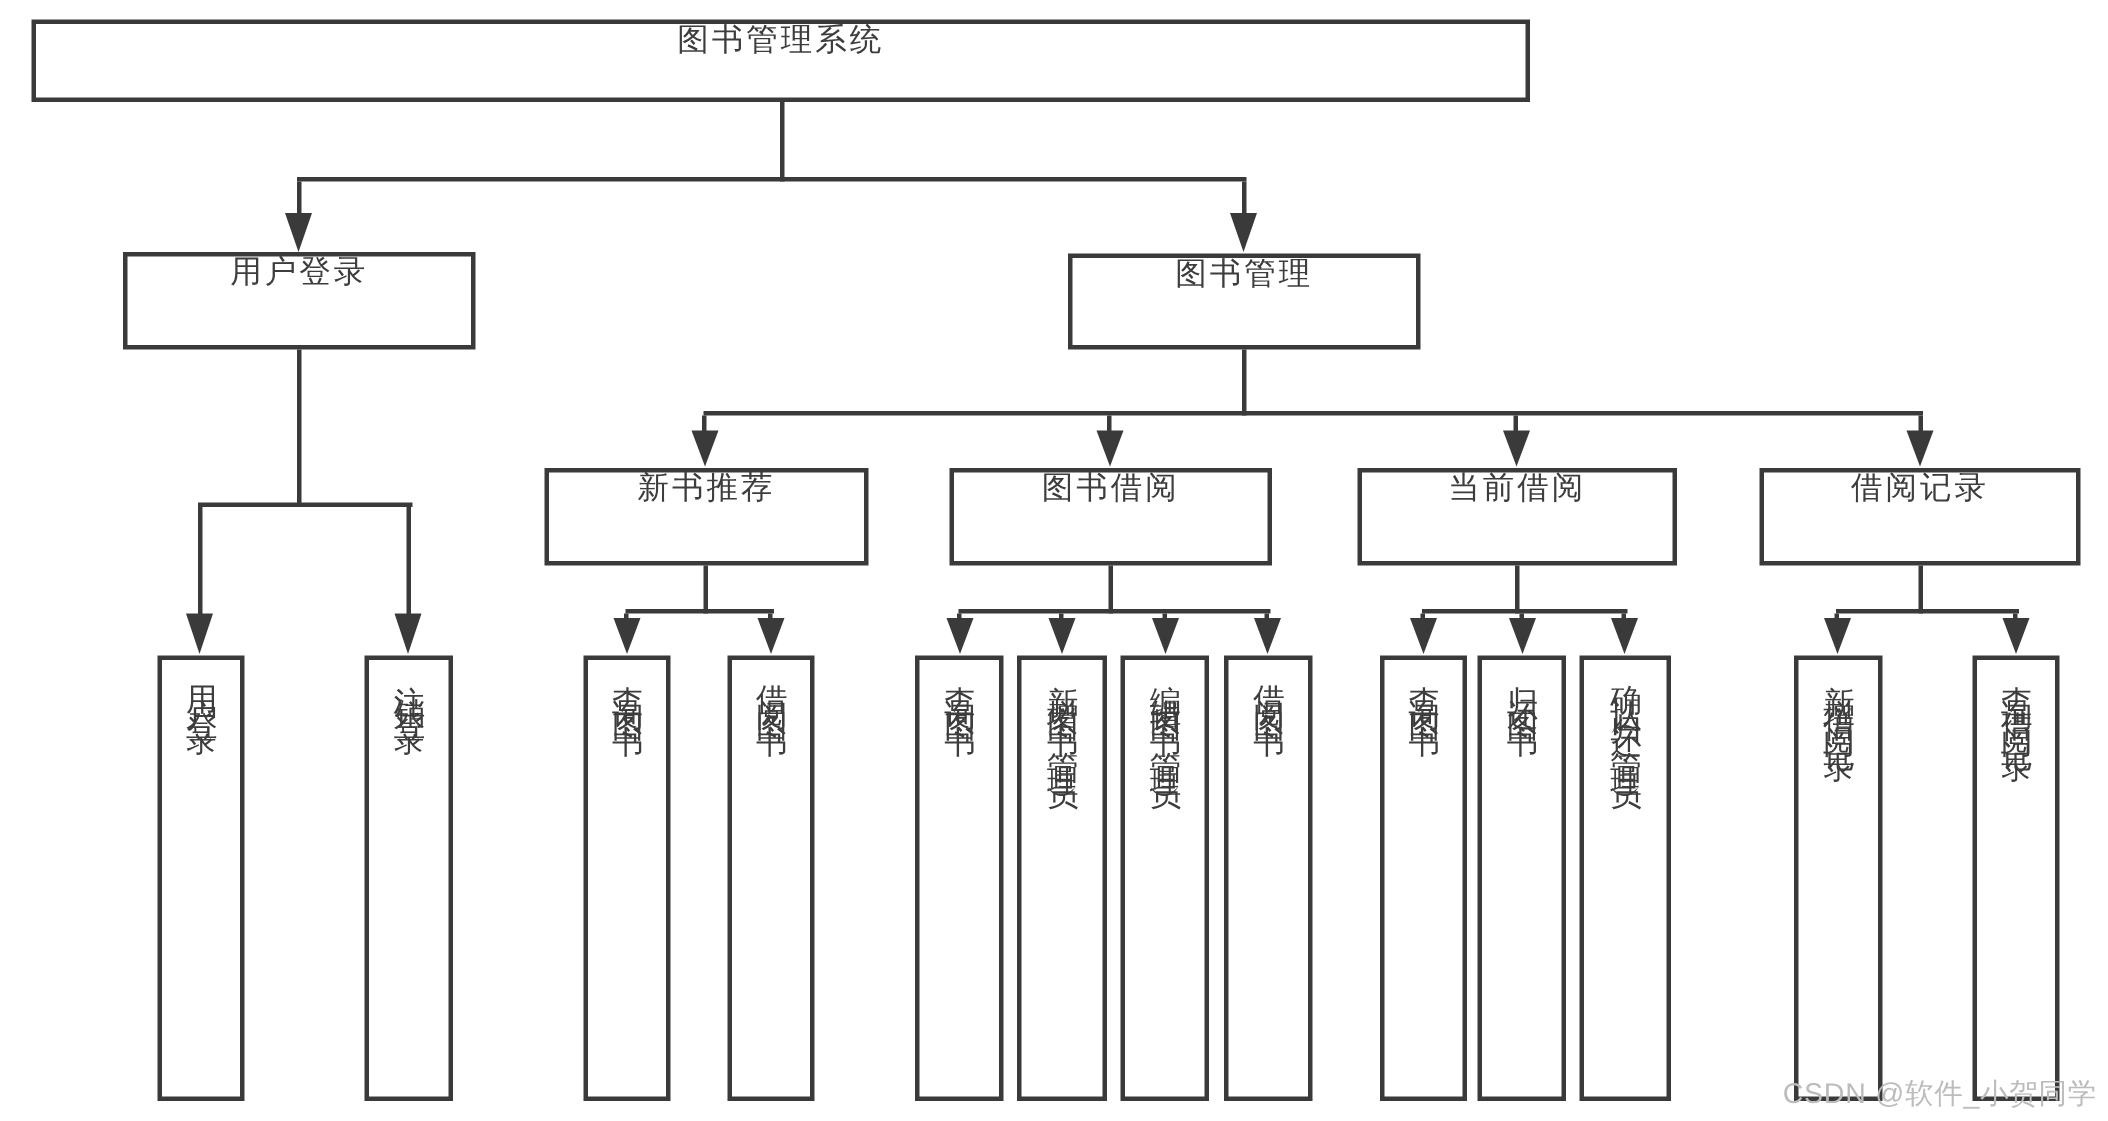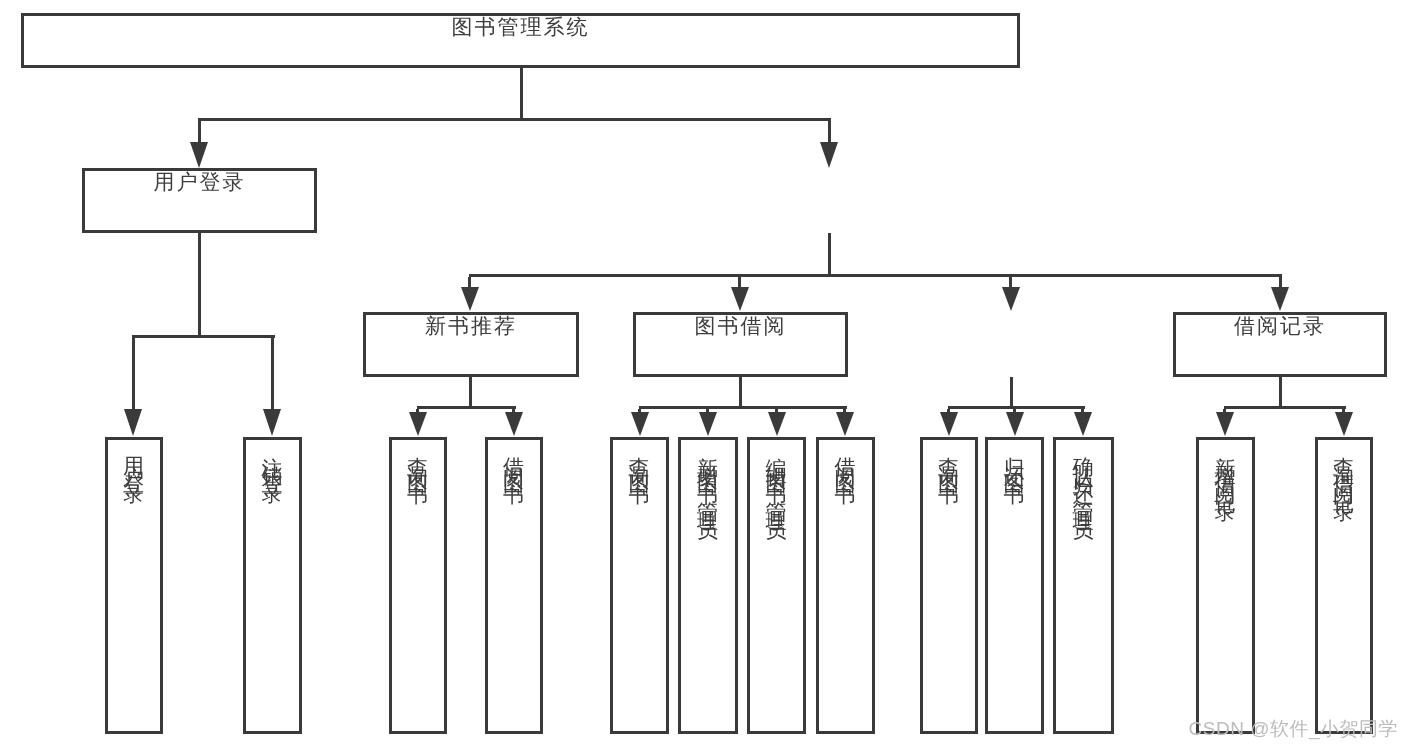--- a/index.html
+++ b/index.html
@@ -70,20 +70,23 @@
   <div class="ln" style="left:520px;top:68px;width:3px;height:53px"></div>
   <div class="ln" style="left:198px;top:118px;width:633px;height:3px"></div>
   <div class="ln" style="left:198px;top:121px;width:3px;height:23px"></div>
   <div class="ah" style="left:190px;top:142px"></div>
   <div class="ln" style="left:828px;top:121px;width:3px;height:23px"></div>
   <div class="ah" style="left:820px;top:142px"></div>
 
   <div class="box hbox" style="left:82px;top:168px;width:235px;height:65px">
     <span>用户登录</span>
   </div>
+  <div class="box hbox" style="left:712px;top:169px;width:235px;height:64px">
+    <span>图书管理</span>
+  </div>
 
   <div class="ln" style="left:198px;top:233px;width:3px;height:105px"></div>
   <div class="ln" style="left:132px;top:335px;width:143px;height:3px"></div>
   <div class="ln" style="left:132px;top:338px;width:3px;height:72px"></div>
   <div class="ah ah27" style="left:124px;top:409px"></div>
   <div class="ln" style="left:271px;top:338px;width:3px;height:72px"></div>
   <div class="ah ah27" style="left:263px;top:409px"></div>
 
   <div class="ln" style="left:828px;top:233px;width:3px;height:44px"></div>
   <div class="ln" style="left:469px;top:274px;width:813px;height:3px"></div>
@@ -94,20 +97,23 @@
   <div class="ln" style="left:1009px;top:277px;width:3px;height:12px"></div>
   <div class="ah ah24" style="left:1002px;top:287px"></div>
   <div class="ln" style="left:1279px;top:277px;width:3px;height:12px"></div>
   <div class="ah ah24" style="left:1271px;top:287px"></div>
 
   <div class="box hbox" style="left:633px;top:312px;width:215px;height:65px">
     <span>图书借阅</span>
   </div>
   <div class="box hbox" style="left:363px;top:312px;width:216px;height:65px">
     <span>新书推荐</span>
+  </div>
+  <div class="box hbox" style="left:905px;top:312px;width:213px;height:65px">
+    <span>当前借阅</span>
   </div>
   <div class="box hbox" style="left:1173px;top:312px;width:214px;height:65px">
     <span>借阅记录</span>
   </div>
 
   <div class="ln" style="left:469px;top:377px;width:3px;height:32px"></div>
   <div class="ln" style="left:417px;top:406px;width:99px;height:3px"></div>
   <div class="ln" style="left:416px;top:409px;width:3px;height:5px"></div>
   <div class="ah ah24" style="left:409px;top:412px"></div>
   <div class="ln" style="left:512px;top:409px;width:3px;height:5px"></div>

